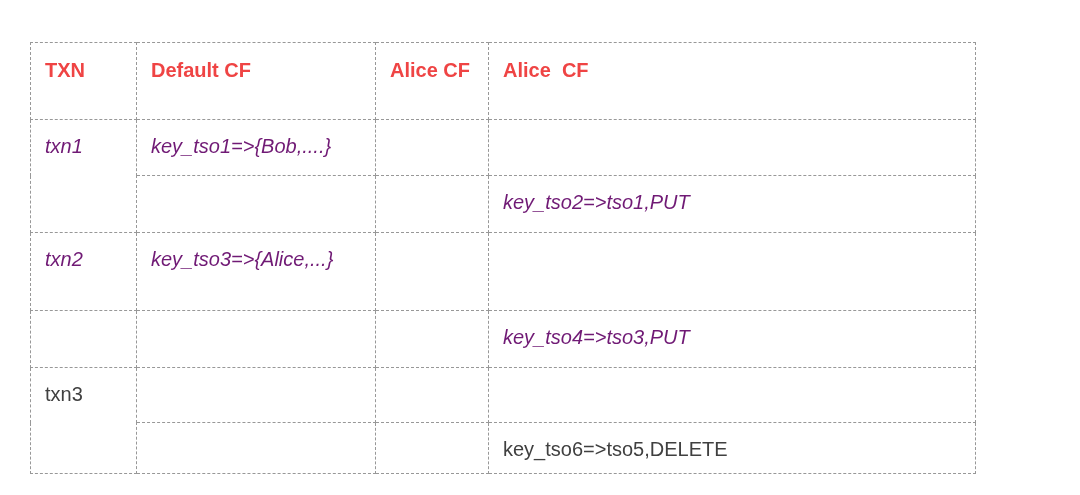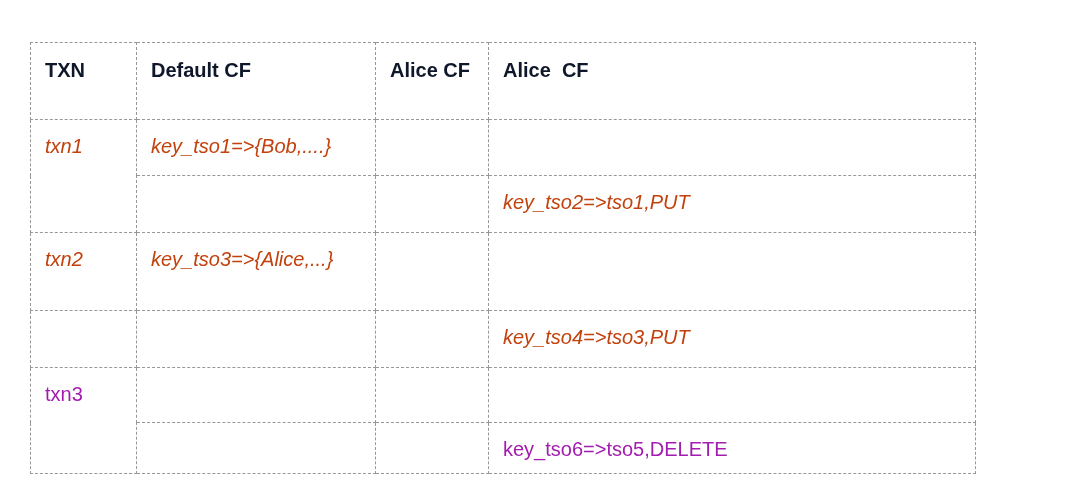--- a/index.html
+++ b/index.html
@@ -30,31 +30,31 @@
     vertical-align: top;
     text-align: left;
     padding: 14px 8px 0 14px;
     font-size: 20px;
     line-height: 1.2;
     white-space: pre;
     overflow: hidden;
   }
   .cf-table th {
     font-weight: bold;
-    color: #0f172a;
+    color: #ef4444;
     padding-top: 15px;
     font-size: 20px;
   }
   .t-italic {
     font-style: italic;
-    color: #c2410c;
+    color: #701a75;
   }
   .t-upright {
     font-style: normal;
-    color: #a21caf;
+    color: #404040;
   }
   
   tr.r-header { height: 77px; }
   tr.r2 { height: 56px; }
   tr.r3 { height: 57px; }
   tr.r4 { height: 78px; }
   tr.r5 { height: 57px; margin-left: 40px; }
   tr.r6 { height: 55px; }
   tr.r7 { height: 51px; }
 </style>

